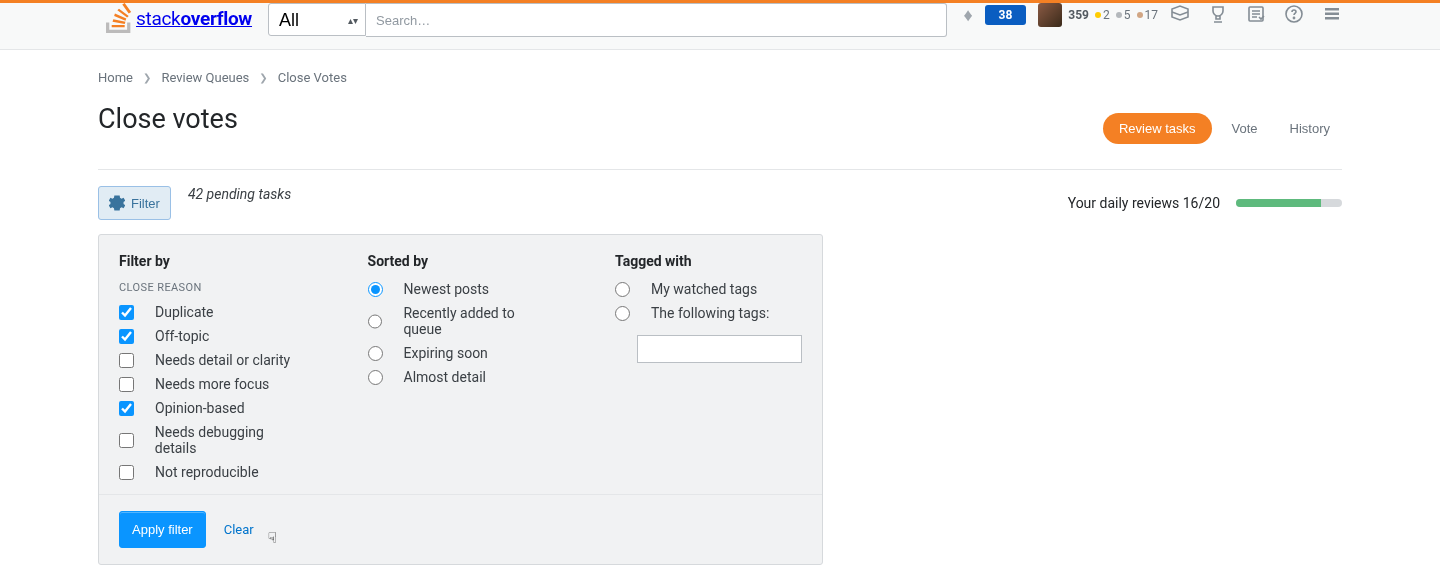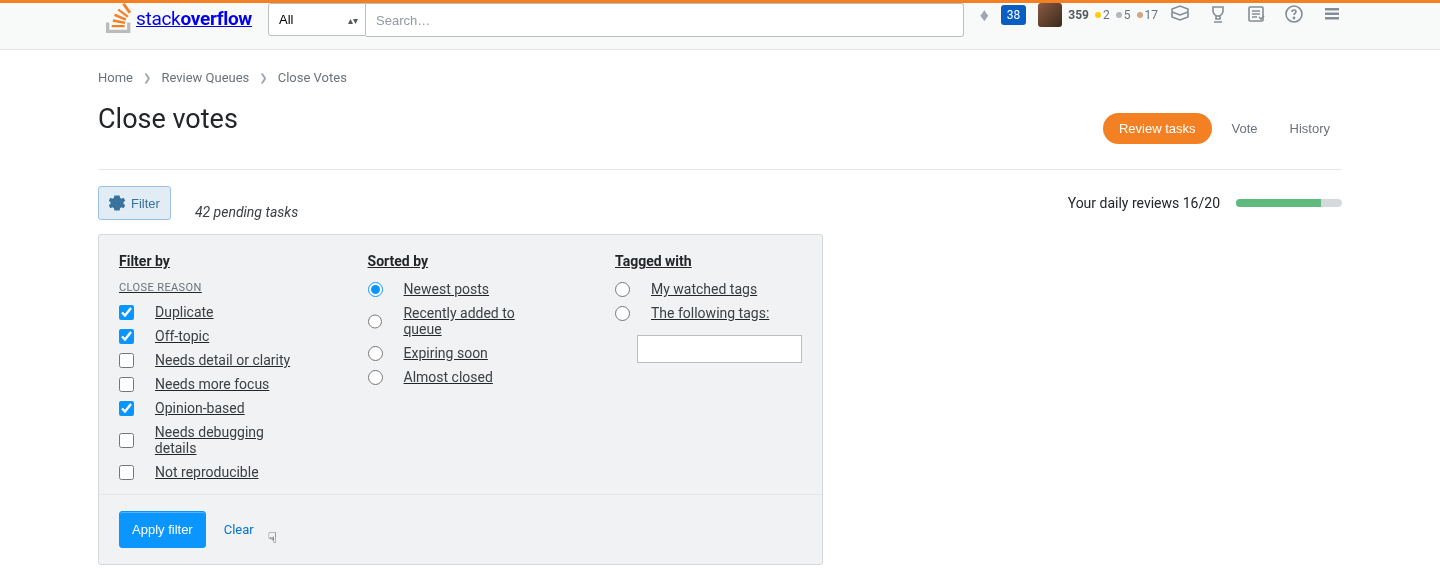--- a/index.html
+++ b/index.html
@@ -28,21 +28,21 @@
   .logo { display: flex; align-items: center; gap: 4px; padding: 0 8px; }
   .logo svg { width: 26px; height: 30px; }
   .logo-text { font-size: 19px; letter-spacing: -0.3px; }
   .logo-text .bold { font-weight: 700; }
   .search-wrap { display: flex; flex: 1; margin: 0 8px; }
   .scope-select {
     border: 1px solid #babfc4;
     border-radius: 3px 0 0 3px;
     background: #fff;
     padding: 6px 28px 6px 10px;
-    font-size: 13px;
+    font-size: 18px;
     height: 33px;
     appearance: none;
     position: relative;
     min-width: 98px;
   }
   .scope-wrap { position: relative; }
   .scope-caret {
     position: absolute;
     right: 8px; top: 50%; transform: translateY(-50%);
     pointer-events: none;
@@ -57,23 +57,23 @@
     padding: 16px 10px;
     font-size: 13px;
   }
   .search-input::placeholder { color: #9199a1; }
   .topbar-right { display: flex; align-items: center; gap: 12px; padding-left: 8px; }
   .diamond { color: #9fa6ad; font-size: 18px; }
   .badge-blue {
     background: #0a5dc1;
     color: #fff;
     font-size: 12px;
-    font-weight: 400;
+    font-weight: 700;
     border-radius: 3px;
-    padding: 3px 6px;
+    padding: 3px 14px;
   }
   .user-chip { display: flex; align-items: center; gap: 6px; font-size: 12px; }
   .avatar { width: 24px; height: 24px; border-radius: 3px; background: linear-gradient(135deg,#8a5a44,#3a2a1a); }
   .rep { font-weight: 700; color: #525960; }
   .badge-dot { display: inline-flex; align-items: center; gap: 2px; color: #6a737c; font-size: 12px; }
   .dot { width: 6px; height: 6px; border-radius: 50%; display: inline-block; }
   .dot.gold { background: #ffcc01; }
   .dot.silver { background: #b4b8bc; }
   .dot.bronze { background: #d1a684; }
   .top-icons { display: flex; gap: 18px; align-items: center; color: #848d95; }
@@ -97,21 +97,21 @@
     color: #fff;
     border-radius: 1000px;
     padding: 8px 16px;
     font-size: 13px;
     border: none;
     cursor: pointer;
   }
   .tab-link { color: #6a737c; padding: 8px 12px; background: none; border: none; font-size: 13px; cursor: pointer; }
 
   .toolbar-row { display: flex; justify-content: space-between; align-items: center; margin-bottom: 14px; }
-  .toolbar-left { display: flex; align-items: flex-end; gap: 24px; }
+  .toolbar-left { display: flex; align-items: flex-start; gap: 17px; }
   .filter-btn {
     display: inline-flex; align-items: center; gap: 6px;
     border: 1px solid #9ac0e6;
     background: #e1ecf4;
     color: #39739d;
     border-radius: 3px;
     padding: 8px 10px;
     font-size: 13px;
     cursor: pointer;
   }
@@ -120,21 +120,21 @@
   .reviews-wrap { display: flex; align-items: center; gap: 16px; font-size: 14px; color: #232629; }
   .progress { width: 106px; height: 8px; background: #d6d9dc; border-radius: 4px; overflow: hidden; }
   .progress-fill { height: 100%; background: #5eba7d; width: 80%; }
 
   .filter-panel {
     border: 1px solid #d6d9dc;
     background: #f1f2f3;
     border-radius: 3px;
     width: 725px;
   }
-  .filter-body { display: flex; gap: 60px; padding: 18px 20px 6px 20px; text-decoration: underline; }
+  .filter-body { display: flex; gap: 60px; padding: 18px 20px 6px 20px; }
   .filter-col h3 { font-size: 14px; font-weight: 700; margin-bottom: 12px; }
   .subhead { font-size: 11px; color: #6a737c; letter-spacing: 0.4px; margin-bottom: 10px; }
   .check-row, .radio-row { display: flex; align-items: center; gap: 21px; margin-bottom: 8px; font-size: 14px; color: #3b4045; }
   .check-row input[type=checkbox], .radio-row input[type=radio] { width: 15px; height: 15px; accent-color: #0a95ff; cursor: pointer; }
   .tag-input { border: 1px solid #babfc4; background: #fff; height: 28px; width: 165px; padding: 4px 6px; margin-top: 6px; margin-left: 22px; }
   .filter-actions { border-top: 1px solid #e4e6e8; padding: 16px 20px; display: flex; align-items: center; gap: 18px; }
   .btn-primary {
     background: #0a95ff; color: #fff; border: 1px solid #0a95ff;
     border-radius: 3px; padding: 10px 12px; font-size: 13px; cursor: pointer;
     box-shadow: inset 0 1px 0 rgba(255,255,255,0.3);
@@ -298,21 +298,21 @@
             <label class="radio-row">
               <input type="radio" name="sort" style="">
               <span>Recently added to queue</span>
             </label>
             <label class="radio-row">
               <input type="radio" name="sort" style="">
               <span>Expiring soon</span>
             </label>
             <label class="radio-row">
               <input type="radio" name="sort" style="">
-              <span>Almost closed</span>
+              <span>Almost detail</span>
             </label>
           </div>
       </div>
       <div class="filter-col">
         <h3>Tagged with</h3>
         <div id="tags-list">
             <label class="radio-row">
               <input type="radio" name="tagopt" style="">
               <span>My watched tags</span>
             </label>

